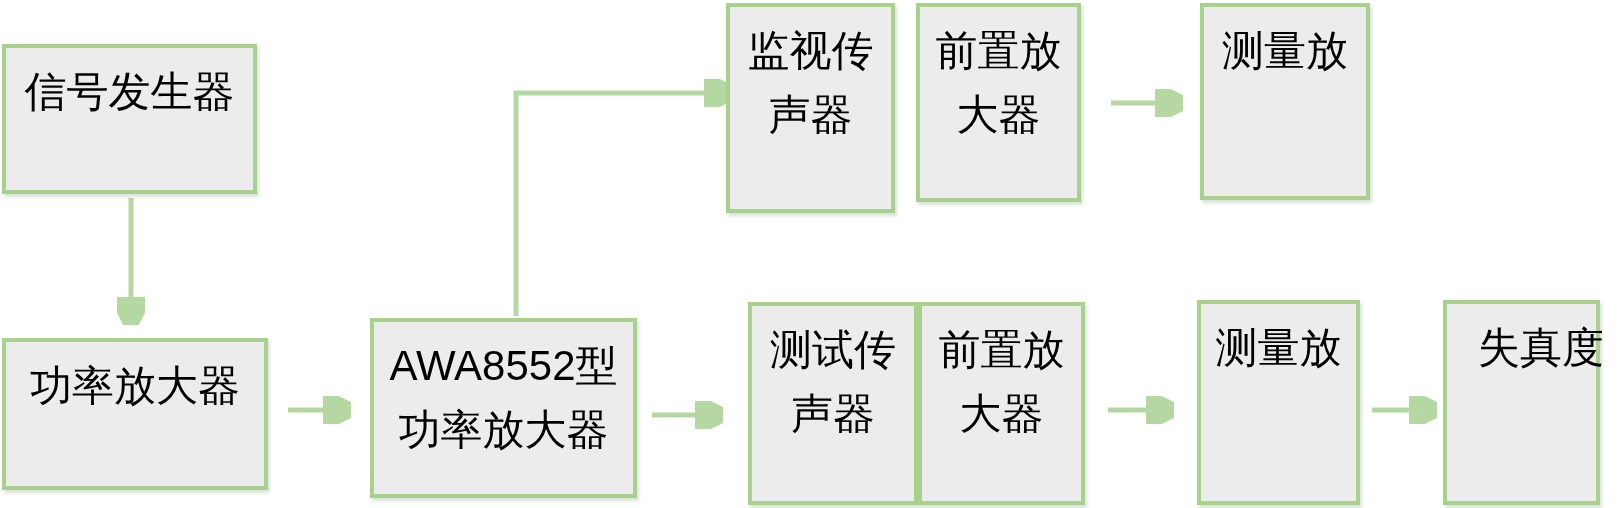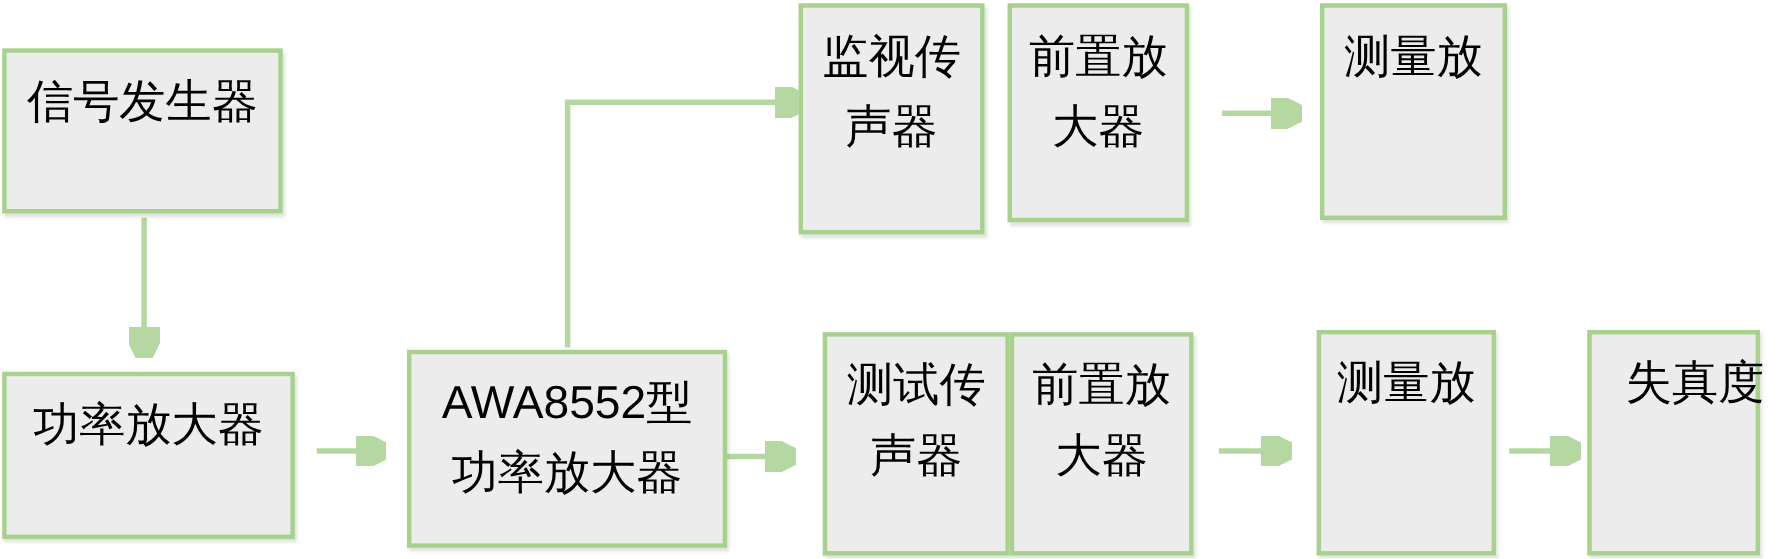--- a/index.html
+++ b/index.html
@@ -65,21 +65,21 @@
   </svg>
 
   <div class="node" style="left:2px;top:44px;width:255px;height:150px;">
     <div class="line">信号发生器</div>
   </div>
 
   <div class="node" style="left:2px;top:338px;width:266px;height:152px;">
     <div class="line">功率放大器</div>
   </div>
 
-  <div class="node" style="left:370px;top:318px;width:291px;height:180px;">
+  <div class="node" style="left:370px;top:318px;width:267px;height:180px;">
     <div class="line">AWA8552型</div>
     <div class="line">功率放大器</div>
   </div>
 
   <div class="node" style="left:726px;top:3px;width:169px;height:210px;">
     <div class="line">监视传</div>
     <div class="line">声器</div>
   </div>
 
   <div class="node" style="left:916px;top:3px;width:165px;height:199px;">

